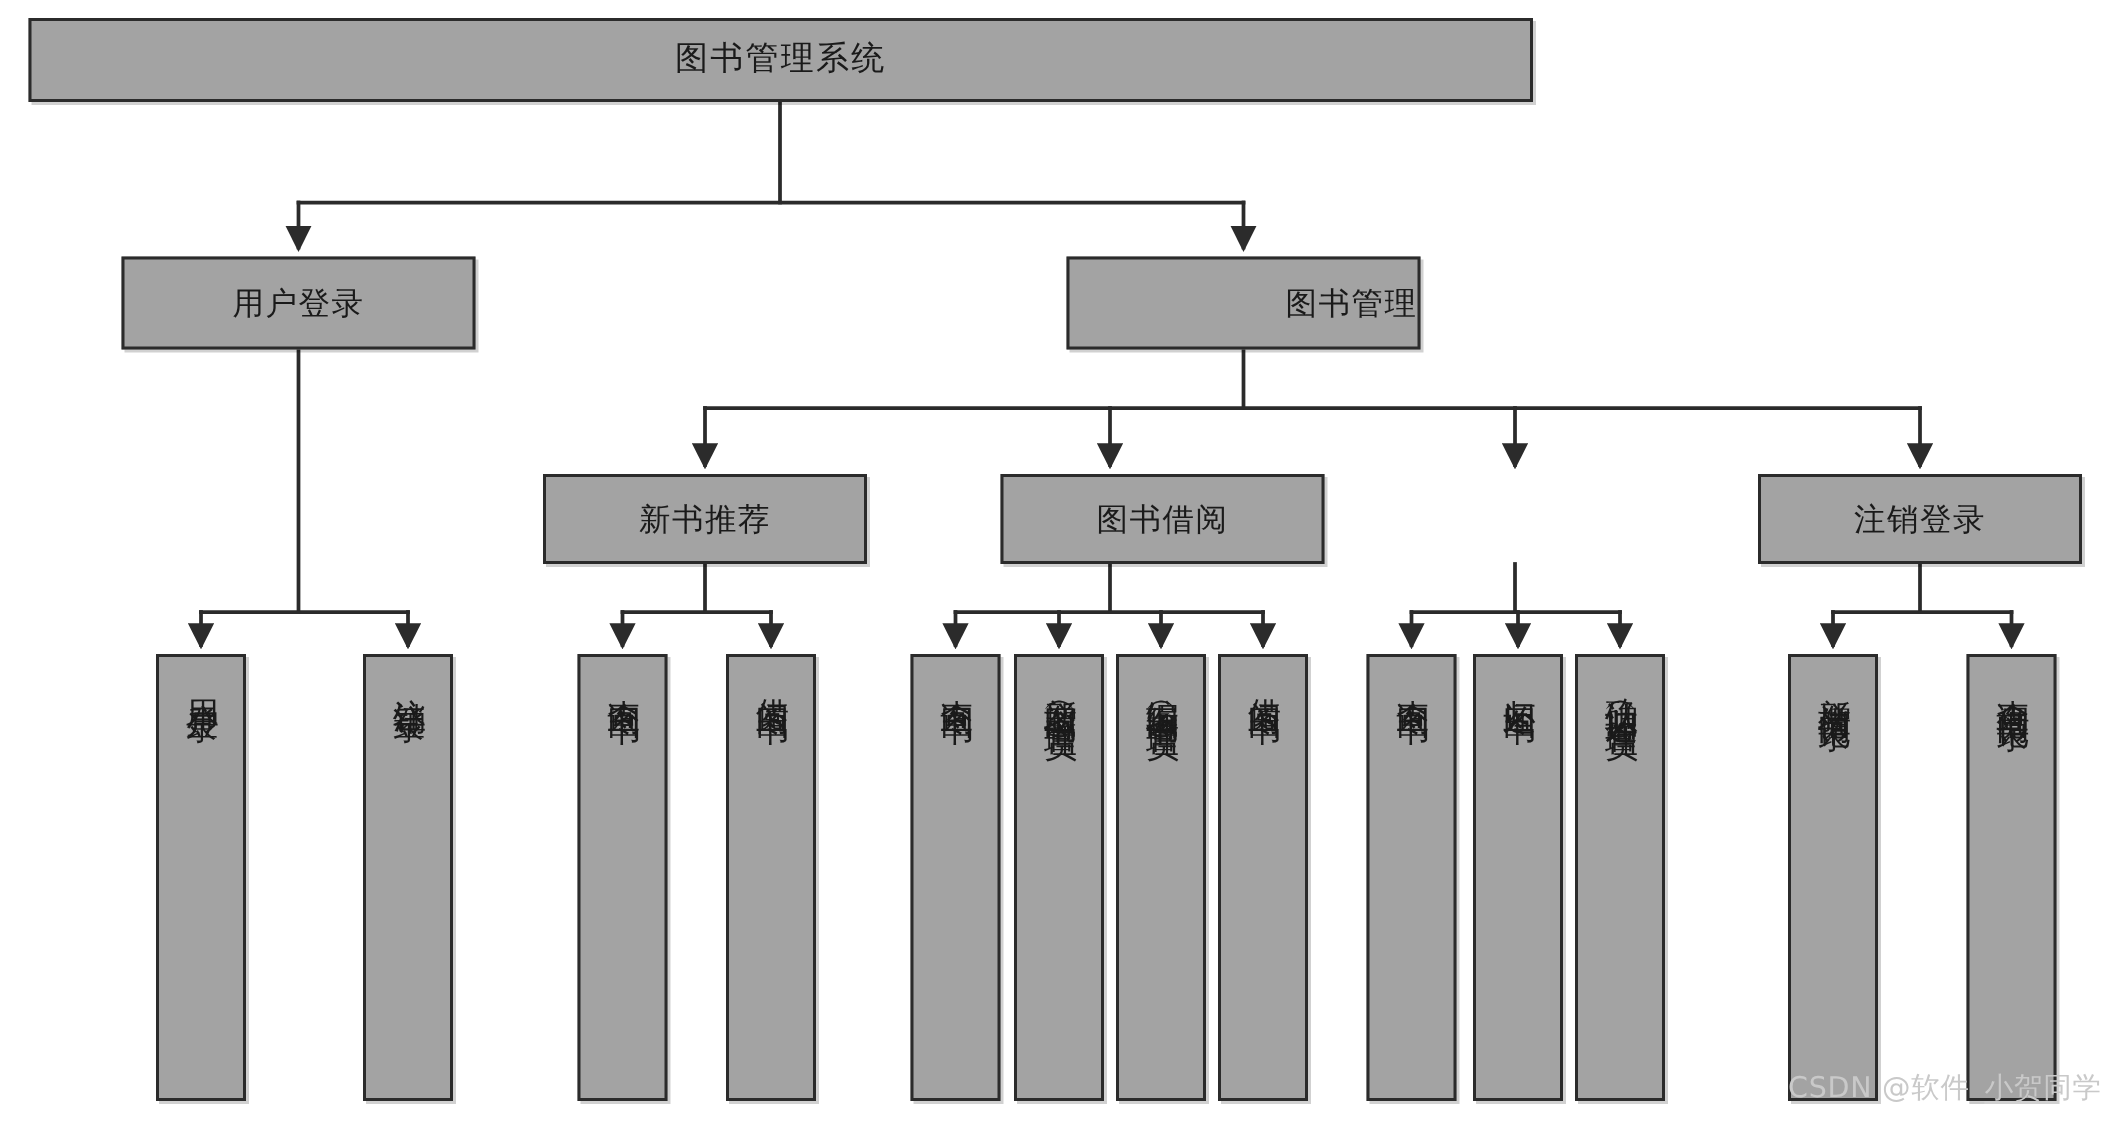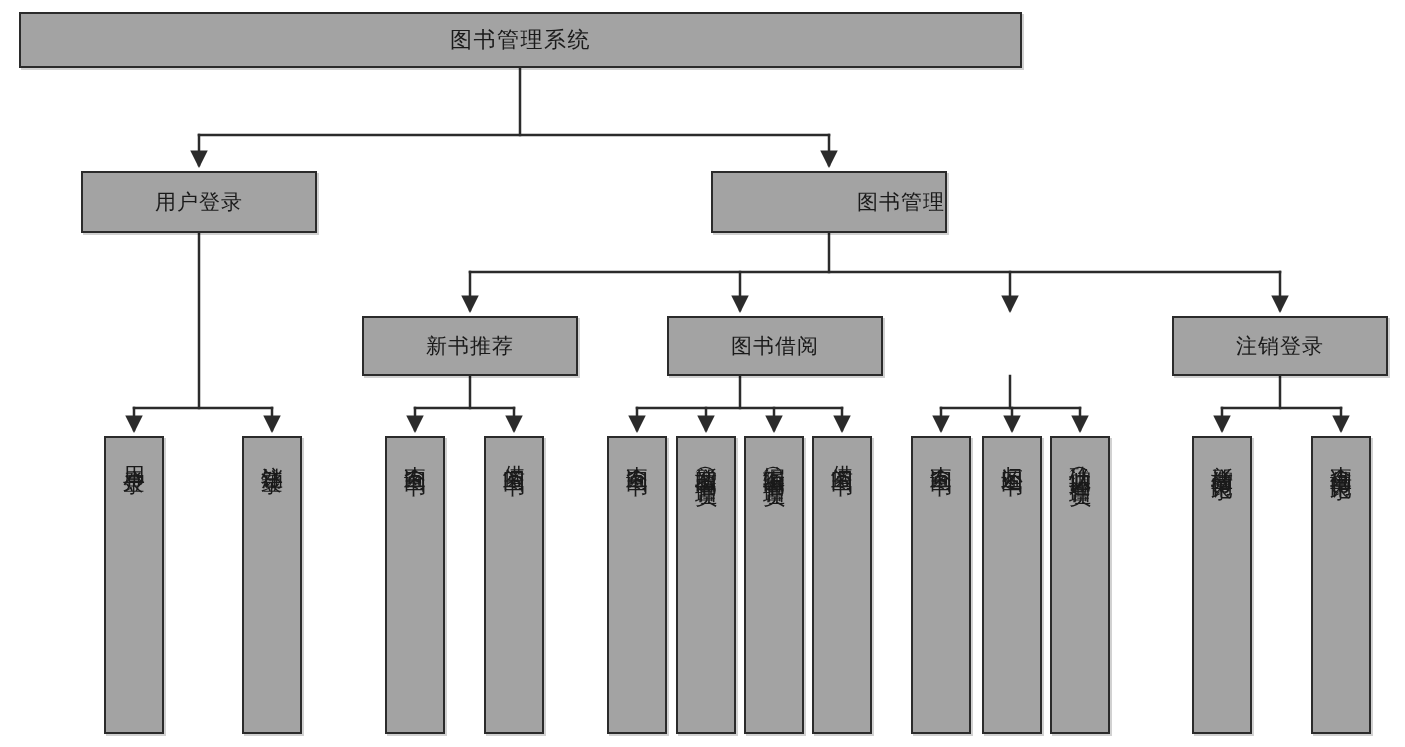--- a/index.html
+++ b/index.html
@@ -186,14 +186,15 @@
   <div class="node vert" style="left:1050px; top:436px; width:60px; height:298px;">
     <span class="label">确认归还（管理员）</span>
   </div>
   <div class="node vert" style="left:1192px; top:436px; width:60px; height:298px;">
     <span class="label">新增借阅记录</span>
   </div>
   <div class="node vert" style="left:1311px; top:436px; width:60px; height:298px;">
     <span class="label">查询借阅记录</span>
   </div>
 
+  <div class="watermark" style="left:1192px; top:712px;">CSDN @软件_小贺同学</div>
 
 </div>
 
 </body></html>

